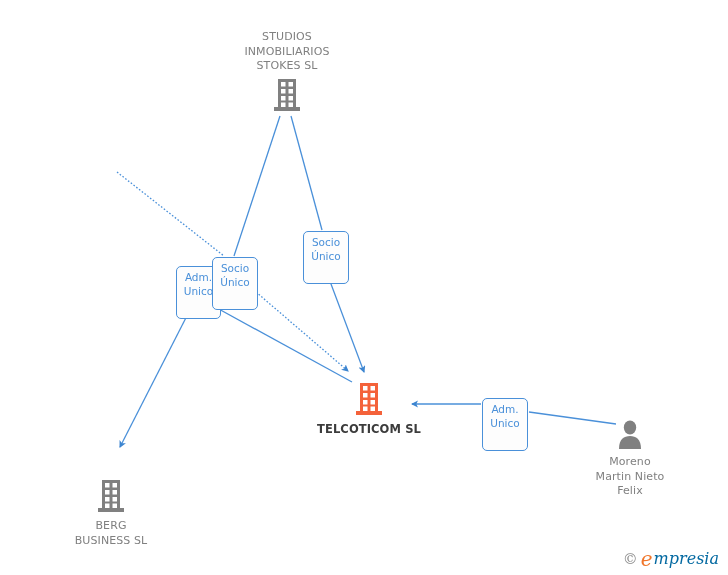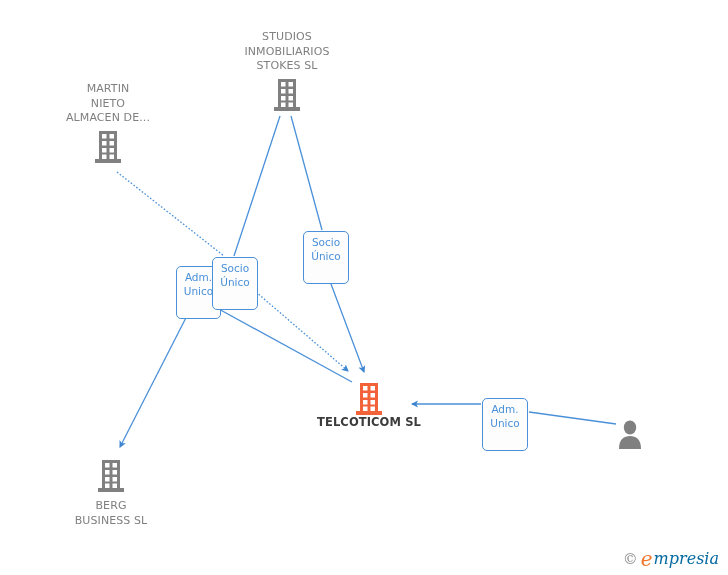--- a/index.html
+++ b/index.html
@@ -135,59 +135,40 @@
         <rect x="7" y="10" width="4.5" height="4.5" fill="#ffffff"></rect>
         <rect x="14.5" y="10" width="4.5" height="4.5" fill="#ffffff"></rect>
         <rect x="7" y="17" width="4.5" height="4.5" fill="#ffffff"></rect>
         <rect x="14.5" y="17" width="4.5" height="4.5" fill="#ffffff"></rect>
         <rect x="7" y="23.5" width="4.5" height="4.5" fill="#ffffff"></rect>
         <rect x="14.5" y="23.5" width="4.5" height="4.5" fill="#ffffff"></rect>
       </svg>
     </span>
   </div>
 
-  <div class="node" style="left:38px; top:82px;">
-    <div class="node-label">MARTIN
-NIETO
-ALMACEN DE...</div>
-    <span class="icon-wrap" style="margin-top:5px;">
-      <svg width="26" height="32" viewBox="0 0 26 32" xmlns="http://www.w3.org/2000/svg">
-        <rect x="4" y="0" width="18" height="28" fill="#808080"></rect>
-        <rect x="0" y="28" width="26" height="4" fill="#808080"></rect>
-        <rect x="7" y="3" width="4.5" height="4.5" fill="#ffffff"></rect>
-        <rect x="14.5" y="3" width="4.5" height="4.5" fill="#ffffff"></rect>
-        <rect x="7" y="10" width="4.5" height="4.5" fill="#ffffff"></rect>
-        <rect x="14.5" y="10" width="4.5" height="4.5" fill="#ffffff"></rect>
-        <rect x="7" y="17" width="4.5" height="4.5" fill="#ffffff"></rect>
-        <rect x="14.5" y="17" width="4.5" height="4.5" fill="#ffffff"></rect>
-        <rect x="7" y="23.5" width="4.5" height="4.5" fill="#ffffff"></rect>
-        <rect x="14.5" y="23.5" width="4.5" height="4.5" fill="#ffffff"></rect>
-      </svg>
-    </span>
-  </div>
 
   <div class="node" style="left:299px; top:383px;">
     <span class="icon-wrap">
       <svg width="26" height="32" viewBox="0 0 26 32" xmlns="http://www.w3.org/2000/svg">
         <rect x="4" y="0" width="18" height="28" fill="#f4623a"></rect>
         <rect x="0" y="28" width="26" height="4" fill="#f4623a"></rect>
         <rect x="7" y="3" width="4.5" height="4.5" fill="#ffffff"></rect>
         <rect x="14.5" y="3" width="4.5" height="4.5" fill="#ffffff"></rect>
         <rect x="7" y="10" width="4.5" height="4.5" fill="#ffffff"></rect>
         <rect x="14.5" y="10" width="4.5" height="4.5" fill="#ffffff"></rect>
         <rect x="7" y="17" width="4.5" height="4.5" fill="#ffffff"></rect>
         <rect x="14.5" y="17" width="4.5" height="4.5" fill="#ffffff"></rect>
         <rect x="7" y="23.5" width="4.5" height="4.5" fill="#ffffff"></rect>
         <rect x="14.5" y="23.5" width="4.5" height="4.5" fill="#ffffff"></rect>
       </svg>
     </span>
-    <div class="node-label target" style="">TELCOTICOM SL</div>
-  </div>
-
-  <div class="node" style="left:41px; top:460px;">
+    <div class="node-label target" style="margin-top:7px;">TELCOTICOM SL</div>
+  </div>
+
+  <div class="node" style="left:41px; top:480px;">
     <span class="icon-wrap">
       <svg width="26" height="32" viewBox="0 0 26 32" xmlns="http://www.w3.org/2000/svg">
         <rect x="4" y="0" width="18" height="28" fill="#808080"></rect>
         <rect x="0" y="28" width="26" height="4" fill="#808080"></rect>
         <rect x="7" y="3" width="4.5" height="4.5" fill="#ffffff"></rect>
         <rect x="14.5" y="3" width="4.5" height="4.5" fill="#ffffff"></rect>
         <rect x="7" y="10" width="4.5" height="4.5" fill="#ffffff"></rect>
         <rect x="14.5" y="10" width="4.5" height="4.5" fill="#ffffff"></rect>
         <rect x="7" y="17" width="4.5" height="4.5" fill="#ffffff"></rect>
         <rect x="14.5" y="17" width="4.5" height="4.5" fill="#ffffff"></rect>
@@ -199,20 +180,23 @@
 BUSINESS SL</div>
   </div>
 
   <div class="node" style="left:560px; top:419px;">
     <span class="icon-wrap">
       <svg width="30" height="30" viewBox="0 0 30 30" xmlns="http://www.w3.org/2000/svg">
         <ellipse cx="15" cy="8.5" rx="6.2" ry="7" fill="#808080"></ellipse>
         <path d="M 4 30 C 4 20 9 17 15 17 C 21 17 26 20 26 30 Z" fill="#808080"></path>
       </svg>
     </span>
+    <div class="node-label" style="margin-top:6px;">Moreno
+Martin Nieto
+Felix</div>
   </div>
 
   <div class="edge-label" style="left:176px; top:266px; width:45px;">Adm.
 Unico</div>
 
   <div class="edge-label" style="left:212px; top:257px; width:46px;">Socio
 Único</div>
 
   <div class="edge-label" style="left:303px; top:231px; width:46px;">Socio
 Único</div>

